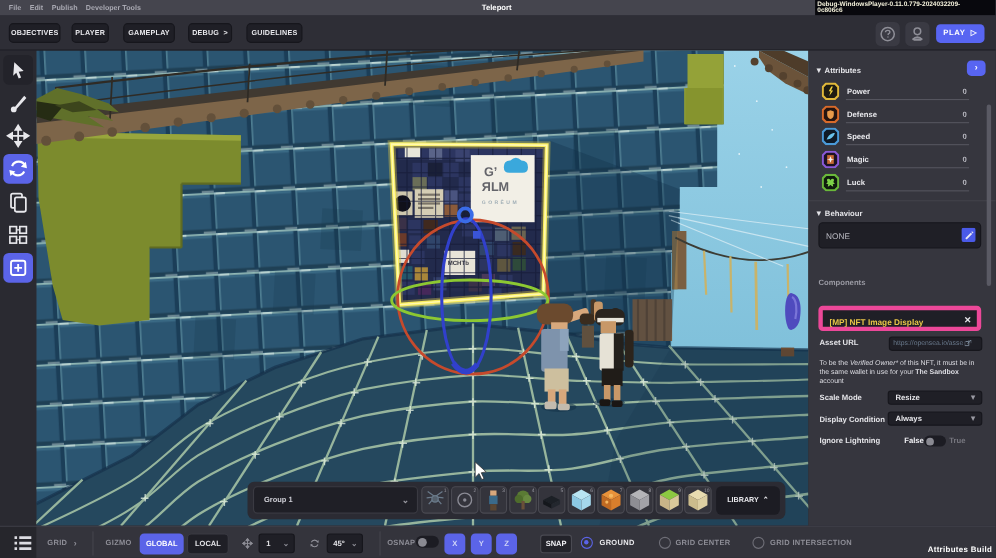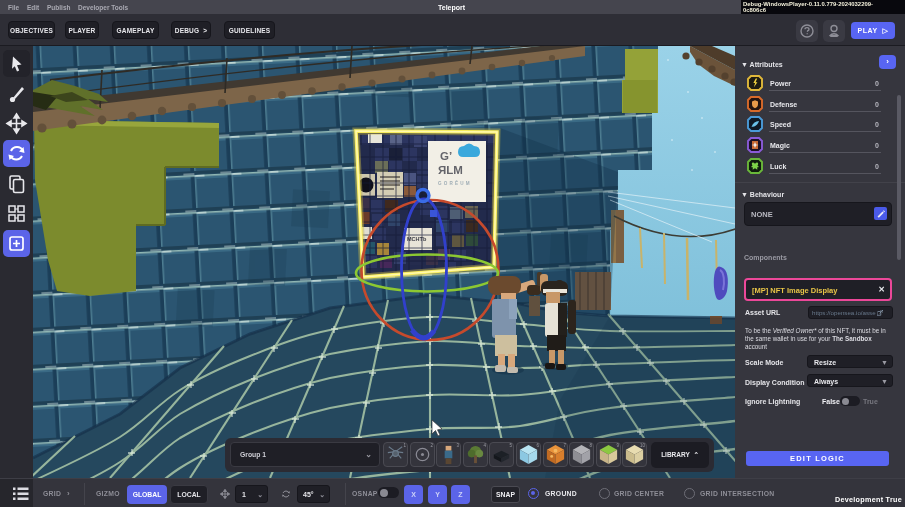--- a/index.html
+++ b/index.html
@@ -579,28 +579,28 @@
         <polygon points="4,1 12,1 15,4 15,12 12,15 4,15 1,12 1,4" fill="#101c0e" stroke="#6ab83a" stroke-width="1.9"></polygon>
         <path d="M6 4.5 C7.5 4.5 8 6 8 6 C8 6 8.5 4.5 10 4.5 C11.5 4.5 11.5 6.5 10.5 7.5 L12 9 L10 9.5 L10.5 11.5 C9 11.5 8 10 8 10 C8 10 7 11.5 5.5 11.5 L6 9.5 L4 9 L5.5 7.5 C4.5 6.5 4.5 4.5 6 4.5 Z" fill="#7ed348"></path>
       </svg>
       <b>Luck</b>
       <i>0</i>
       <u></u>
     </div>
   <div style="position:absolute;left:0;top:136px;width:170px;height:1px;background:#42424a"></div>
   <div class="lbl" style="left:6px;top:145px;color:#e4e4e8;font-size:7px">▼ Behaviour</div>
   <div style="position:absolute;left:9px;top:156px;width:148px;height:24px;background:#1f1f26;border:1px solid #16161c;border-radius:4px">
-    <span style="position:absolute;left:6px;top:7px;color:#b8b8c0;font-size:7.5px;font-weight:bold">NONE</span>
+    <span style="position:absolute;left:6px;top:7px;color:#b8b8c0;font-size:7.5px;font-weight:normal">NONE</span>
     <svg style="position:absolute;right:4px;top:4px" width="13" height="13" viewBox="0 0 13 13">
         <rect width="13" height="13" rx="2" fill="#4a5ae8"></rect>
         <path d="M3.5 9.5 L8.5 4.5 L9.8 5.8 L4.8 10.8 Z M9 4 L10.3 5.3 L11 4.6 L9.7 3.3 Z" fill="#e8e8f4"></path>
       </svg>
   </div>
   <div class="lbl" style="left:9px;top:208px;color:#9a9aa3;font-size:7px">Components</div>
-  <div style="position:absolute;left:9px;top:232px;width:148px;height:23px;background:#1f1f26;border:2px solid #ec4899;border-radius:4px">
+  <div style="position:absolute;left:9px;top:232px;width:148px;height:23px;background:#1f1f26;border:4px solid #ec4899;border-radius:4px">
     <span style="position:absolute;left:6px;top:6px;color:#e8c547;font-size:7.5px;font-weight:bold">[MP] NFT Image Display</span>
     <span style="position:absolute;right:5px;top:5px;color:#e8e8ec;font-size:8px;font-weight:bold">✕</span>
   </div>
   <div class="lbl" style="left:10px;top:263px;color:#e4e4e8;font-size:7px">Asset URL</div>
   <div style="position:absolute;left:73px;top:260px;width:85px;height:13px;background:#1f1f26;border:1px solid #16161c;border-radius:3px;color:#69798c;font-size:6.2px;line-height:12px;padding-left:3px">https://opensea.io/asse <svg width="6" height="6" viewBox="0 0 8 8" style="vertical-align:-0.5px">
         <path d="M1 2 H5 V7 H0 V2 M4 0 H8 V4 M8 0 L3.5 4.5" stroke="#8a9aac" fill="none"></path>
       </svg></div>
   <div class="lbl" style="left:10px;top:281px;color:#dcdce2;font-size:6.3px;font-weight:normal;width:150px;line-height:8px;white-space:normal">To be the <i>Verified Owner*</i> of this NFT, it must be in the same wallet in use for your <b>The Sandbox</b> account</div>
   <div class="lbl" style="left:10px;top:313px;color:#e4e4e8;font-size:7px">Scale Mode</div>
   <div class="ddl" style="left:72px;top:309px">
@@ -611,21 +611,20 @@
   <div class="ddl" style="left:72px;top:328px">
       <span>Always</span>
       <em>▼</em>
     </div>
   <div class="lbl" style="left:10px;top:352px;color:#e4e4e8;font-size:7px">Ignore Lightning</div>
   <div class="lbl" style="left:87px;top:352px;color:#f0f0f4;font-size:7px">False</div>
   <div style="position:absolute;left:105px;top:350px;width:20px;height:10px;background:#1c1c23;border-radius:5px">
       <div style="position:absolute;left:1.5px;top:1.5px;width:7px;height:7px;border-radius:50%;background:#8a8a92"></div>
     </div>
   <div class="lbl" style="left:128px;top:352px;color:#77777f;font-size:7px">True</div>
-  <div style="position:absolute;left:11px;top:405px;width:143px;height:15px;background:#5865f2;border-radius:3px;color:#fff;font-size:7.5px;font-weight:bold;text-align:center;line-height:15px;letter-spacing:1.2px">EDIT LOGIC</div>
   <div style="position:absolute;left:162px;top:49px;width:4px;height:165px;background:#5a5a64;border-radius:2px"></div>
 </div>
 
 <div id="bottombar">
   <div style="position:absolute;left:0;top:0;width:33px;height:29px;background:#26262c"></div>
   <svg style="position:absolute;left:13px;top:8px" width="16" height="14" viewBox="0 0 16 14">
       <g fill="#dcdce2">
         <rect x="0" y="0.5" width="2.5" height="2.5"></rect>
         <rect x="4.5" y="0.5" width="11" height="2.5"></rect>
         <rect x="0" y="5.5" width="2.5" height="2.5"></rect>
@@ -667,14 +666,14 @@
   <div class="xyz" style="left:451px">Z</div>
   <div style="position:absolute;left:491px;top:7px;width:29px;height:17px;background:#23232a;border:1px solid #4a4a52;border-radius:3px;color:#f0f0f4;font-size:6.8px;font-weight:bold;text-align:center;line-height:16px">SNAP</div>
   <div style="position:absolute;left:528px;top:9px;width:11px;height:11px;border-radius:50%;border:1.5px solid #5b64e8">
       <div style="position:absolute;left:2px;top:2px;width:4px;height:4px;border-radius:50%;background:#5b64e8"></div>
     </div>
   <span class="lbl" style="left:545px;top:11px;color:#e8e8ec">GROUND</span>
   <div style="position:absolute;left:599px;top:9px;width:11px;height:11px;border-radius:50%;border:1.5px solid #6e6e77"></div>
   <span class="lbl" style="left:614px;top:11px">GRID CENTER</span>
   <div style="position:absolute;left:684px;top:9px;width:11px;height:11px;border-radius:50%;border:1.5px solid #6e6e77"></div>
   <span class="lbl" style="left:700px;top:11px">GRID INTERSECTION</span>
-  <span class="lbl" style="right:3px;top:16px;color:#fff;font-size:7.2px">Development True</span>
+  <span class="lbl" style="right:3px;top:16px;color:#fff;font-size:7.2px">Attributes Build</span>
 </div>
 
 </body></html>

